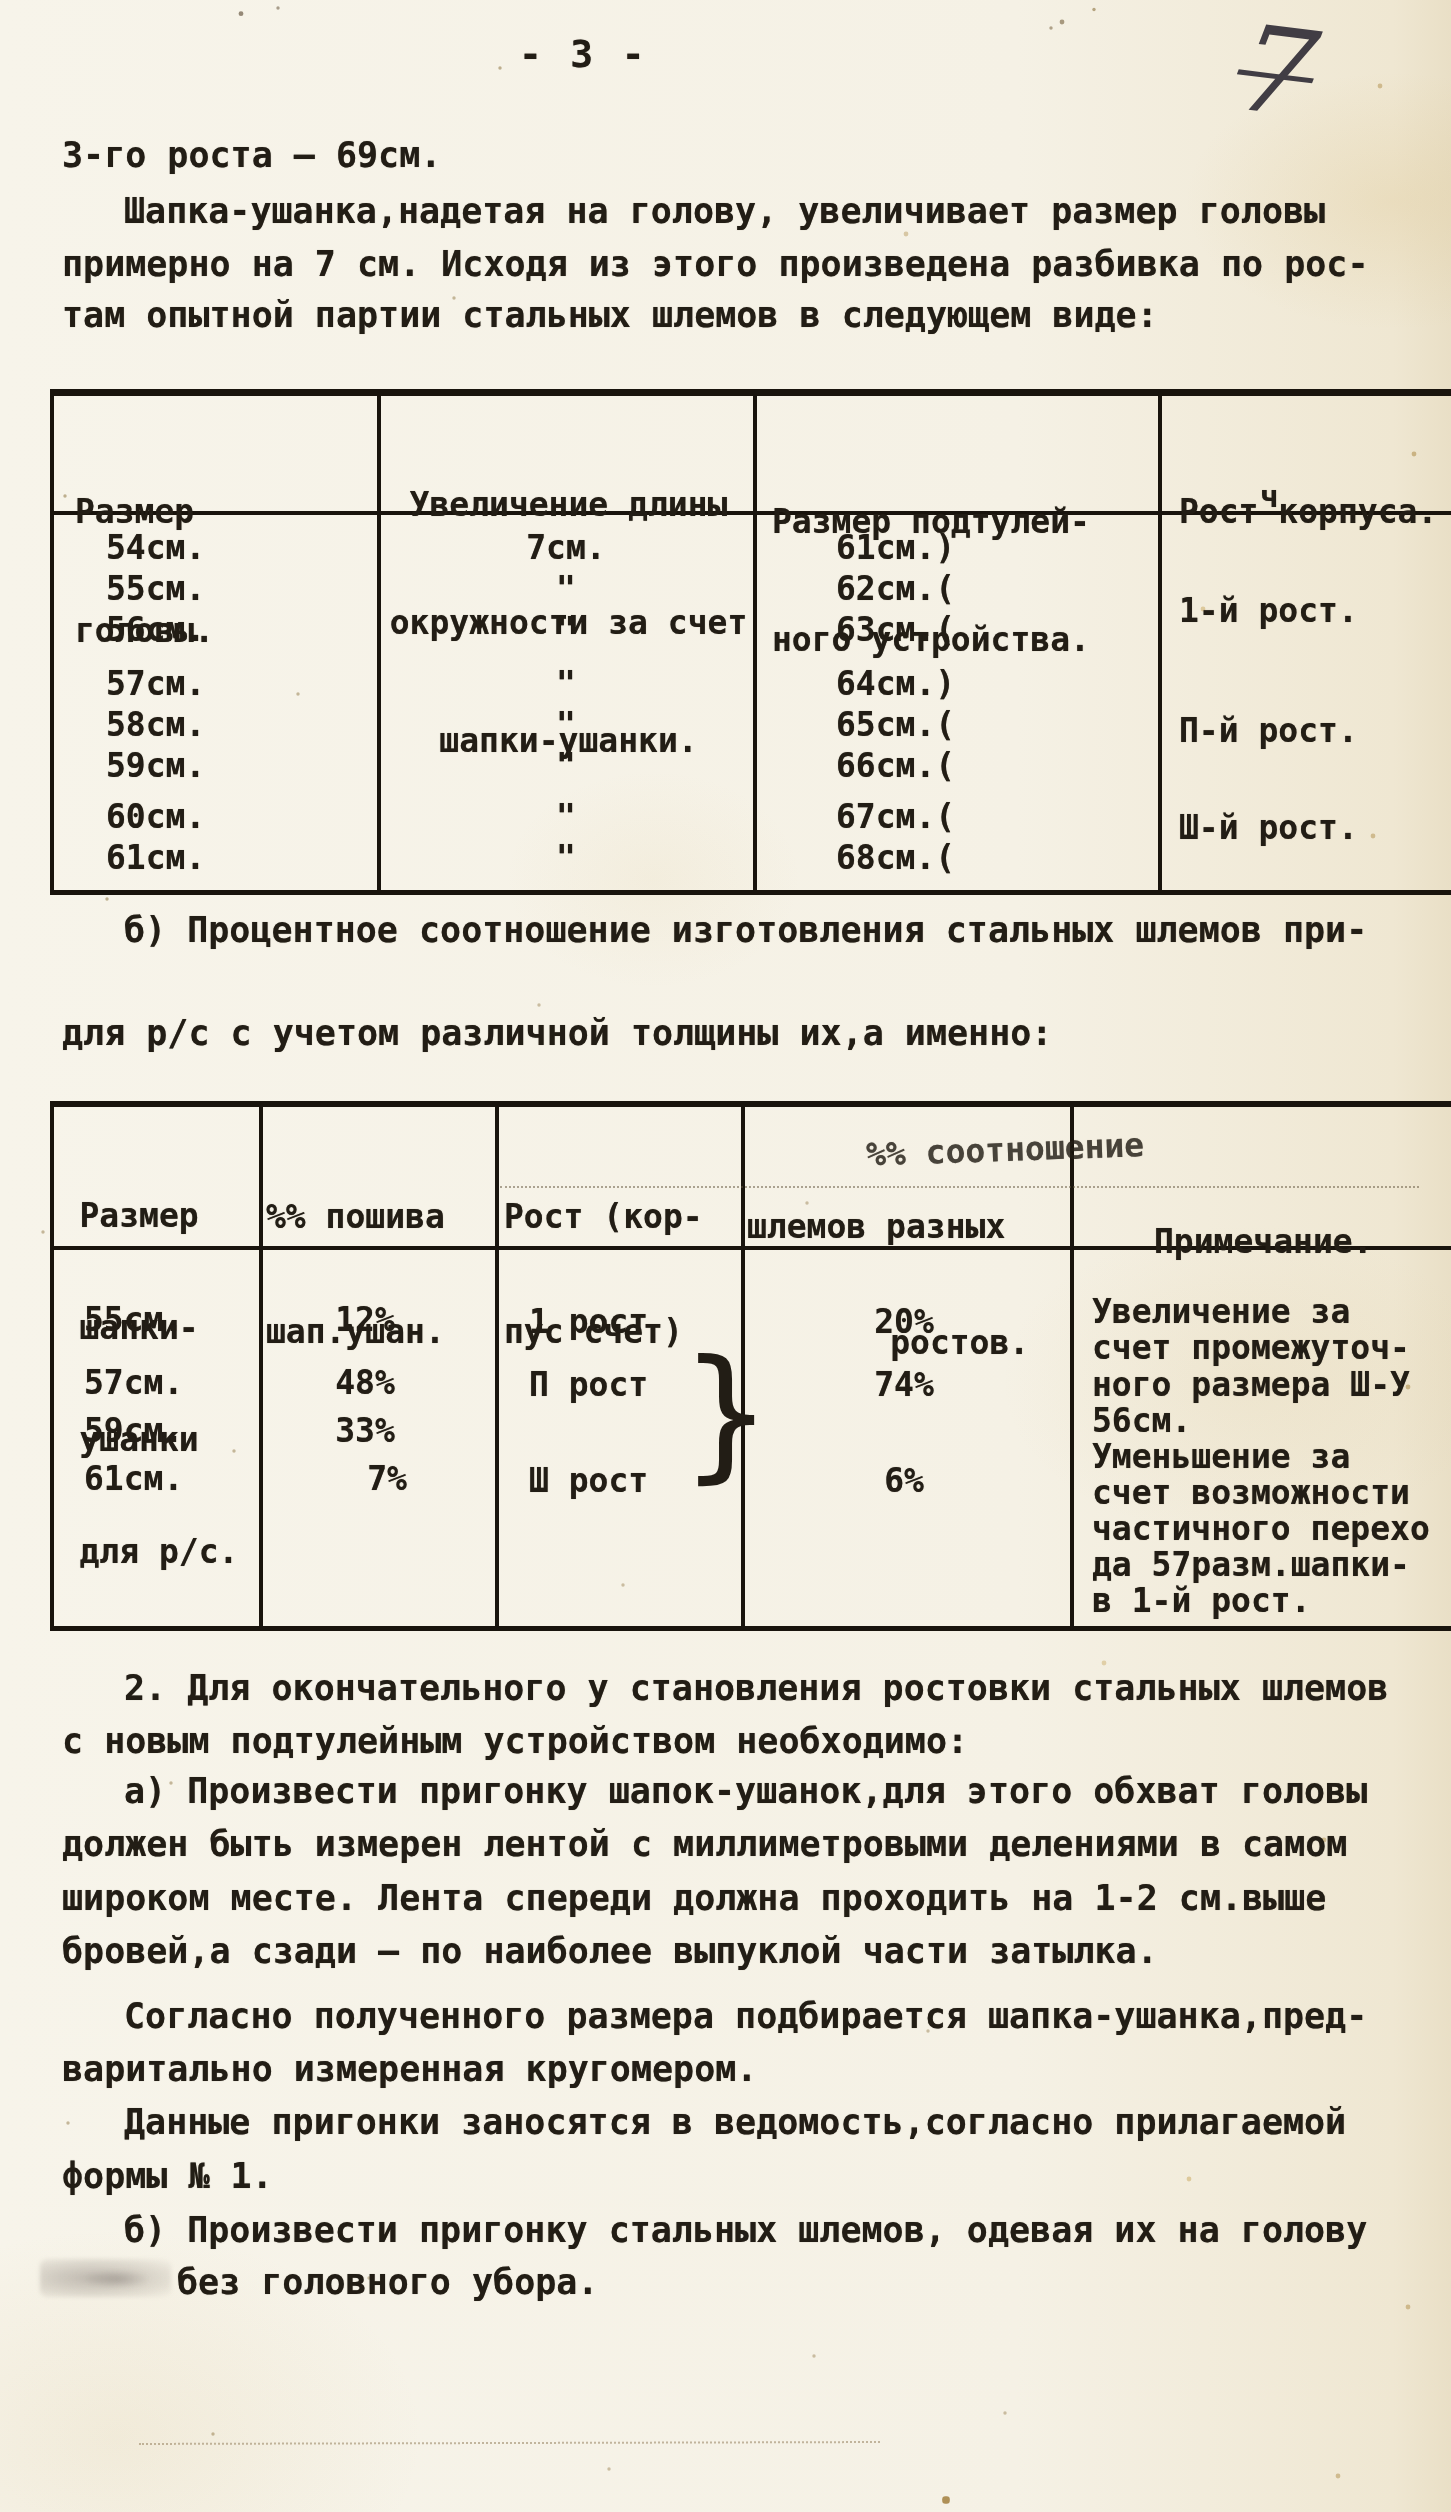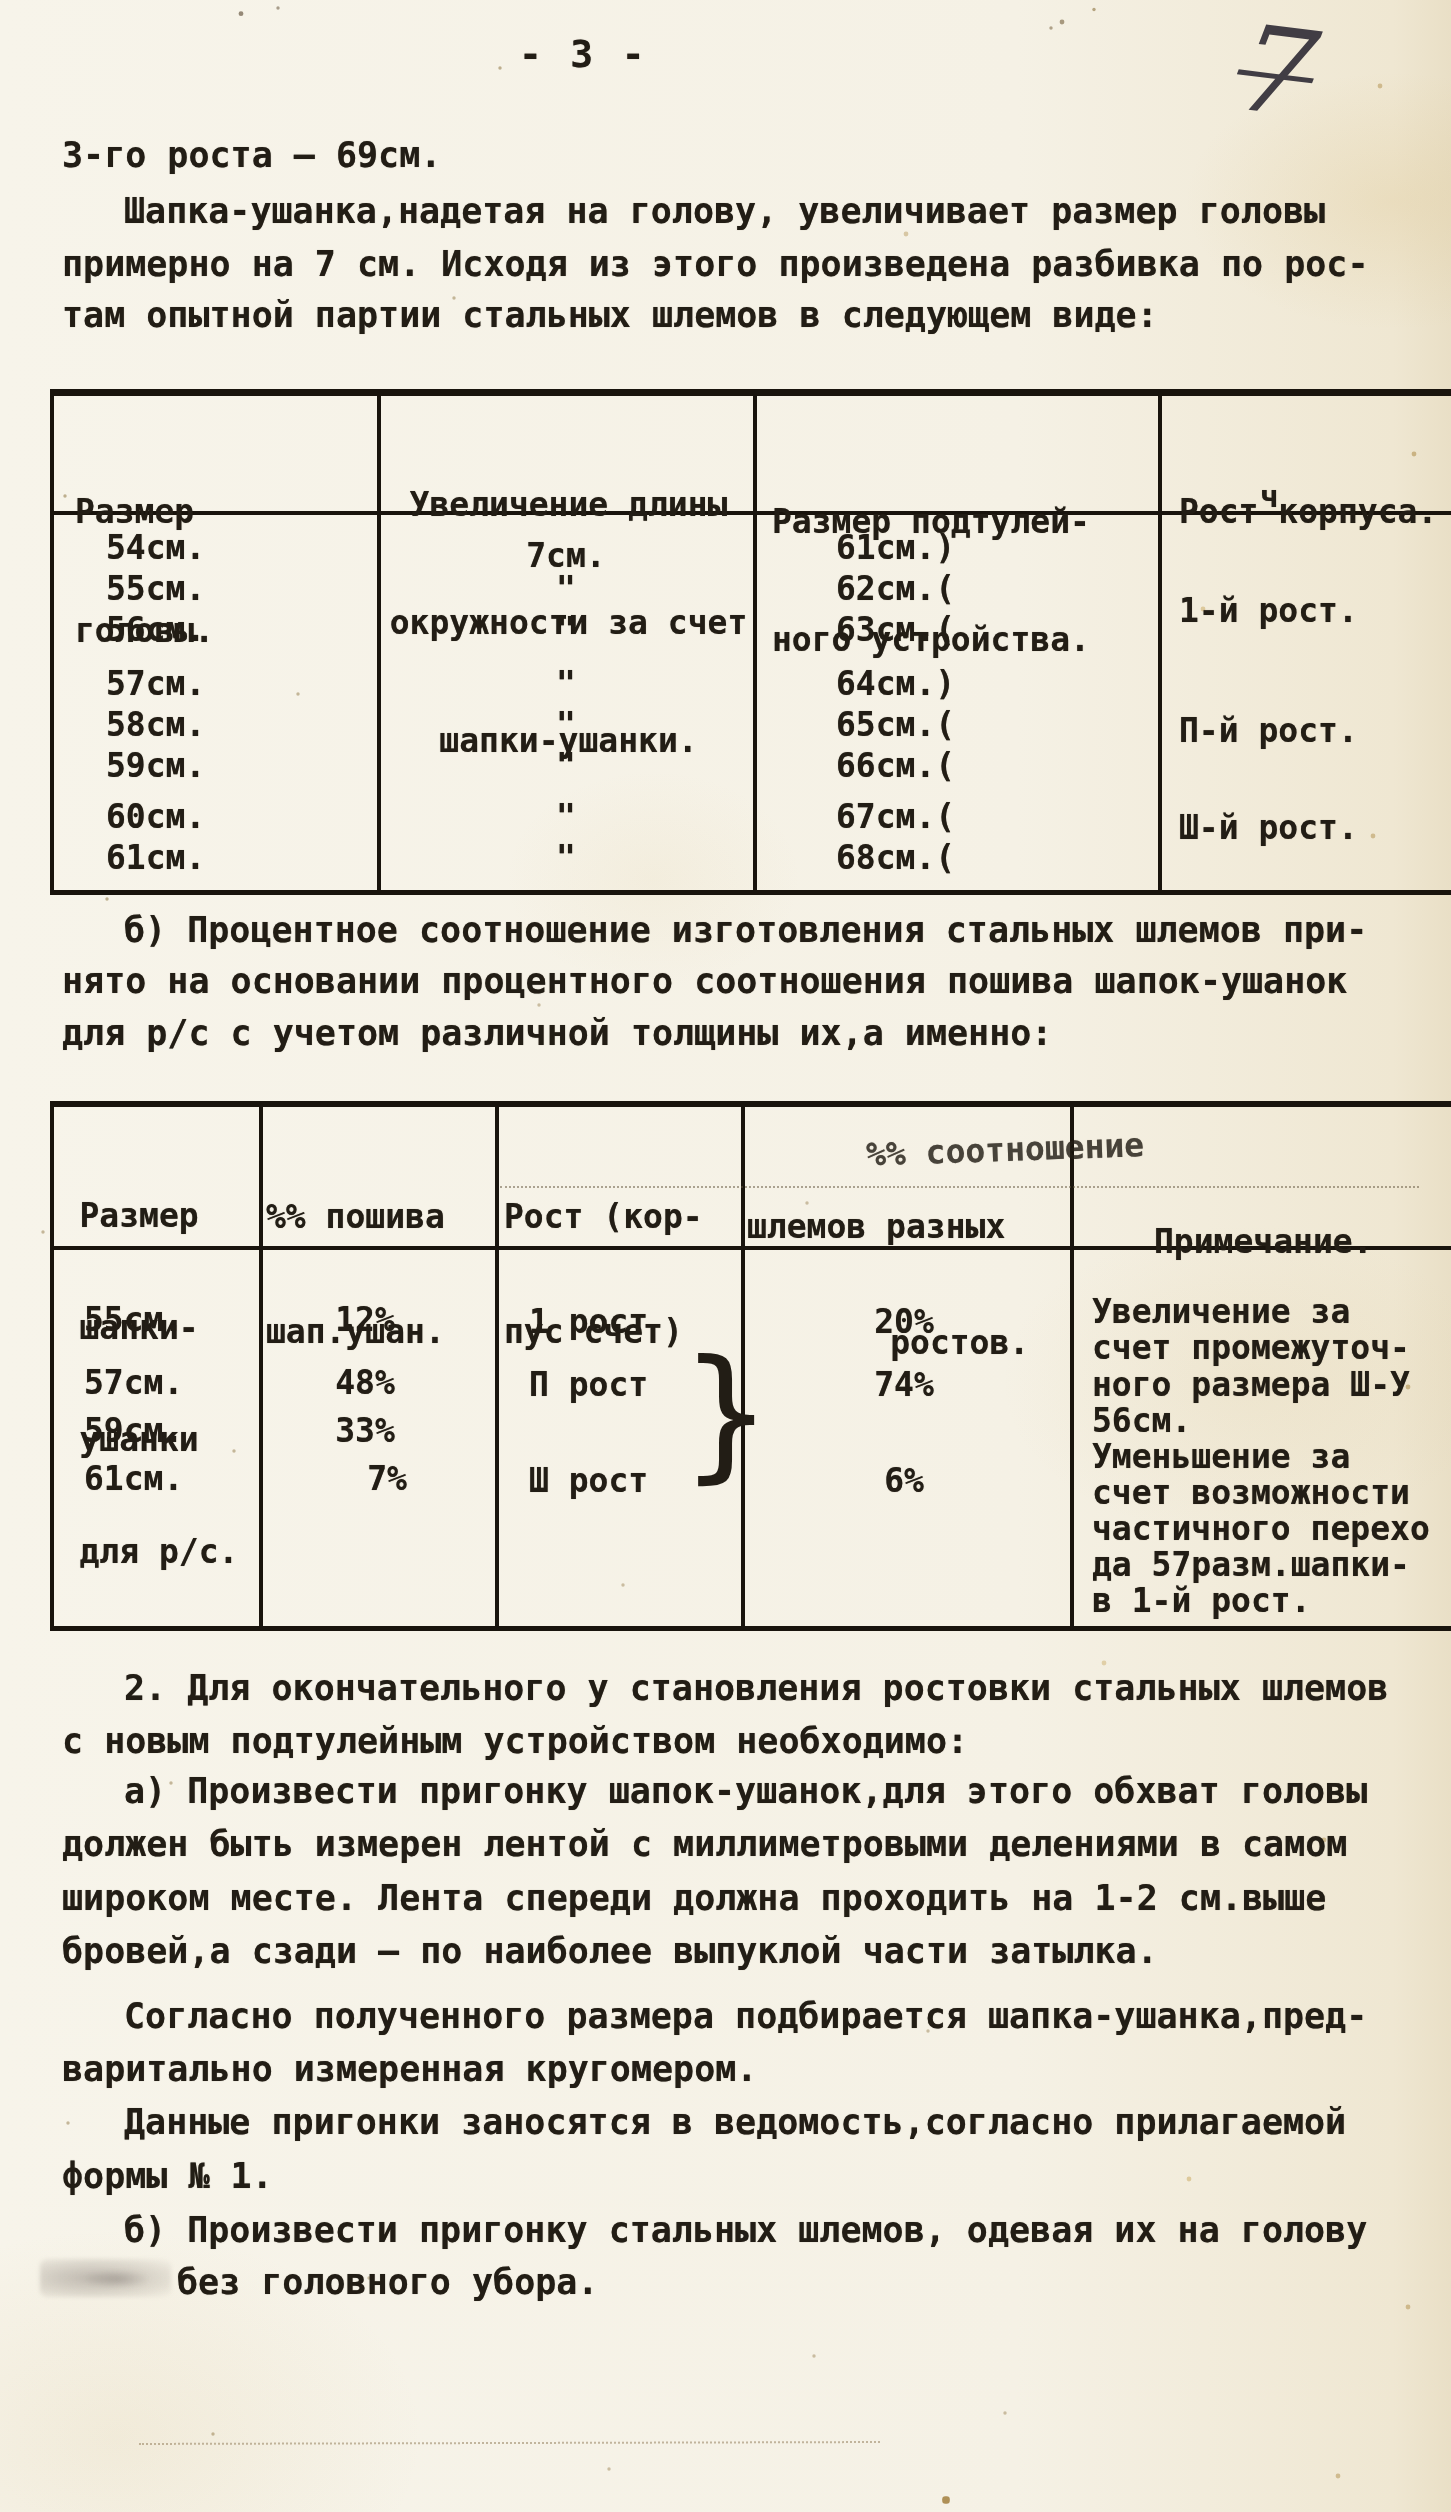--- a/index.html
+++ b/index.html
@@ -101,21 +101,21 @@
 
     <div class="ln tl" style="left:52px;top:134px">54см.</div>
     <div class="ln tl" style="left:52px;top:175px">55см.</div>
     <div class="ln tl" style="left:52px;top:216px">56см.</div>
     <div class="ln tl" style="left:52px;top:270px">57см.</div>
     <div class="ln tl" style="left:52px;top:311px">58см.</div>
     <div class="ln tl" style="left:52px;top:352px">59см.</div>
     <div class="ln tl" style="left:52px;top:403px">60см.</div>
     <div class="ln tl" style="left:52px;top:444px">61см.</div>
 
-    <div class="ln tl ctr" style="left:434px;top:142px;width:156px">7см.</div>
+    <div class="ln tl ctr" style="left:434px;top:134px;width:156px">7см.</div>
     <div class="ln tl ctr" style="left:434px;top:175px;width:156px">"</div>
     <div class="ln tl ctr" style="left:434px;top:216px;width:156px">"</div>
     <div class="ln tl ctr" style="left:434px;top:270px;width:156px">"</div>
     <div class="ln tl ctr" style="left:434px;top:311px;width:156px">"</div>
     <div class="ln tl ctr" style="left:434px;top:352px;width:156px">"</div>
     <div class="ln tl ctr" style="left:434px;top:403px;width:156px">"</div>
     <div class="ln tl ctr" style="left:434px;top:444px;width:156px">"</div>
 
     <div class="ln tl" style="left:782px;top:134px">61см.)</div>
     <div class="ln tl" style="left:782px;top:175px">62см.(</div>
@@ -125,21 +125,20 @@
     <div class="ln tl" style="left:782px;top:352px">66см.(</div>
     <div class="ln tl" style="left:782px;top:403px">67см.(</div>
     <div class="ln tl" style="left:782px;top:444px">68см.(</div>
 
     <div class="ln tl" style="left:1125px;top:197px">1-й рост.</div>
     <div class="ln tl" style="left:1125px;top:317px">П-й рост.</div>
     <div class="ln tl" style="left:1125px;top:414px">Ш-й рост.</div>
   </div>
 
   <div class="ln" style="left:124px;top:911px">б) Процентное соотношение изготовления стальных шлемов при-</div>
-  <div class="ln" style="left:62px;top:962px">нято на основании процентного соотношения пошива шапок-ушанок</div>
   <div class="ln" style="left:62px;top:1014px">для р/с с учетом различной толщины их,а именно:</div>
 
   <div class="tbl" style="left:50px;top:1101px;width:1402px;height:519px;border-top-width:6.4px;border-bottom-width:5.7px;border-left-width:4.2px">
     <div class="v" style="left:205px"></div>
     <div class="v" style="left:441px"></div>
     <div class="v" style="left:687px"></div>
     <div class="v" style="left:1016px"></div>
     <div class="hsep" style="top:139px"></div>
     <div class="dotted" style="left:446px;top:79px;width:919px"></div>
 

